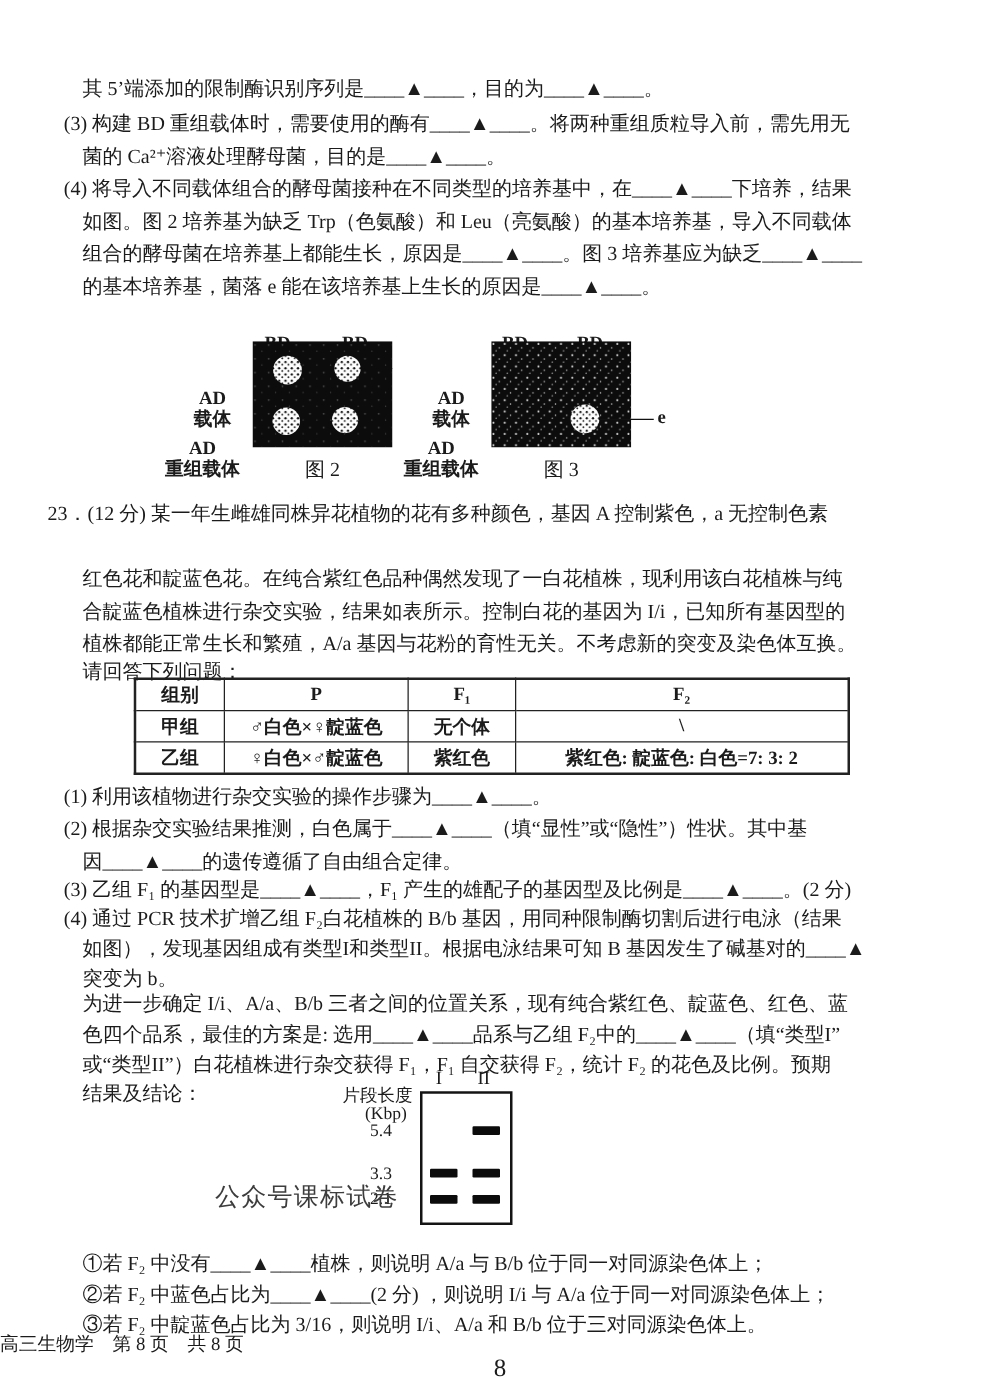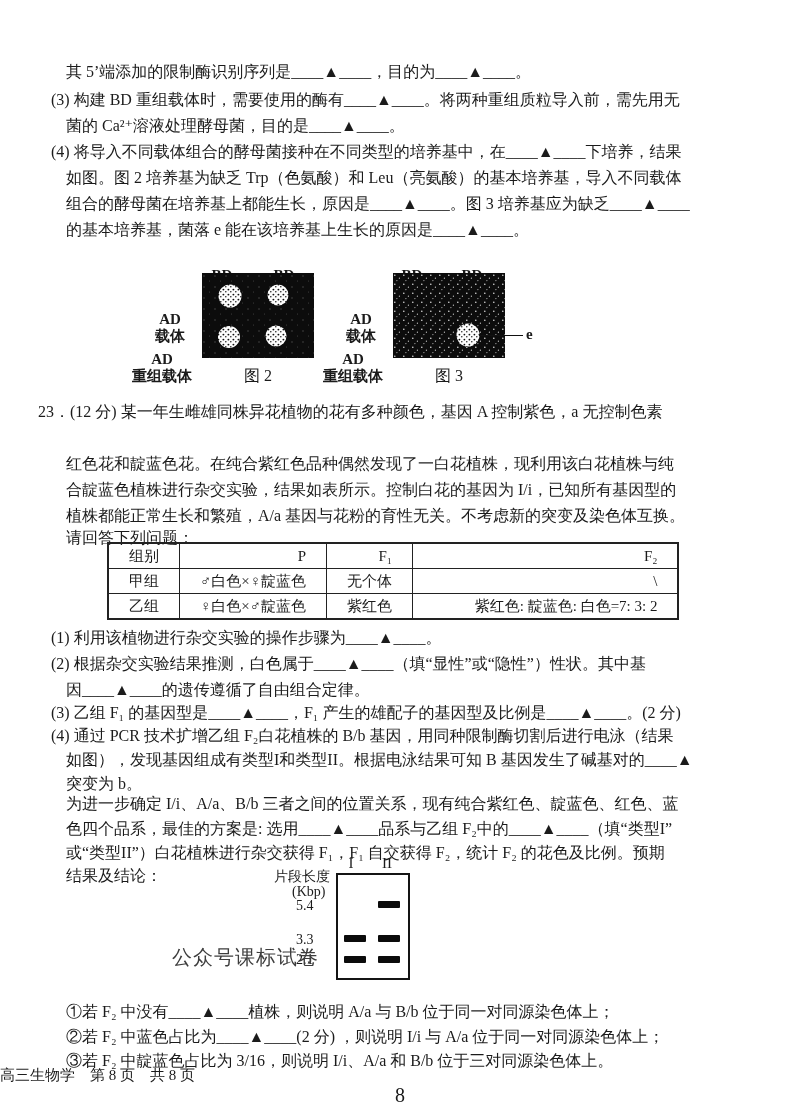--- a/index.html
+++ b/index.html
@@ -15,22 +15,22 @@
   .lbl { position:absolute; font-weight:bold; font-size:15px; line-height:1.12;
          text-align:center; white-space:pre-line;margin-top:27px; }
   .cap { position:absolute; font-size:16px; white-space:nowrap; }
   .plate { position:absolute; }
   .eline { position:absolute; border-top:1.6px solid #111; }
   .elabel { position:absolute; font-size:15px; font-weight:bold; }
 
   table.cross { position:absolute; left:107px; top:542px; border-collapse:collapse;
                 table-layout:fixed; font-weight:bold; border:2px solid #222; }
   .cross th,.cross td { border:1.6px solid #222; font-size:15px; height:22px;
-                        padding:1px 20px; text-align:right; white-space:nowrap;
-                        font-weight:normal; }
+                        padding:1px 20px; text-align:center; white-space:nowrap;
+                        font-weight:bold; }
   .cw0{width:54px}.cw1{width:128px}.cw2{width:64px}.cw3{width:266px}
 
   .gel-lbl { position:absolute; font-size:14px; white-space:nowrap; }
   .lane-lbl { position:absolute; font-size:15px; text-align:center; }
   .gel-box { position:absolute; left:336px; top:873px; width:70px; height:103px;
              border:2px solid #141414; background:#fff; }
   .band { position:absolute; width:22px; height:7px; background:#0b0b0b; border-radius:1px; }
   .watermark { position:absolute; left:172px; top:944px; font-size:20px; color:#3d3d3d;
                letter-spacing:1px; white-space:nowrap; }
   .footer { position:absolute; left:0; width:800px; font-size:15px; }

